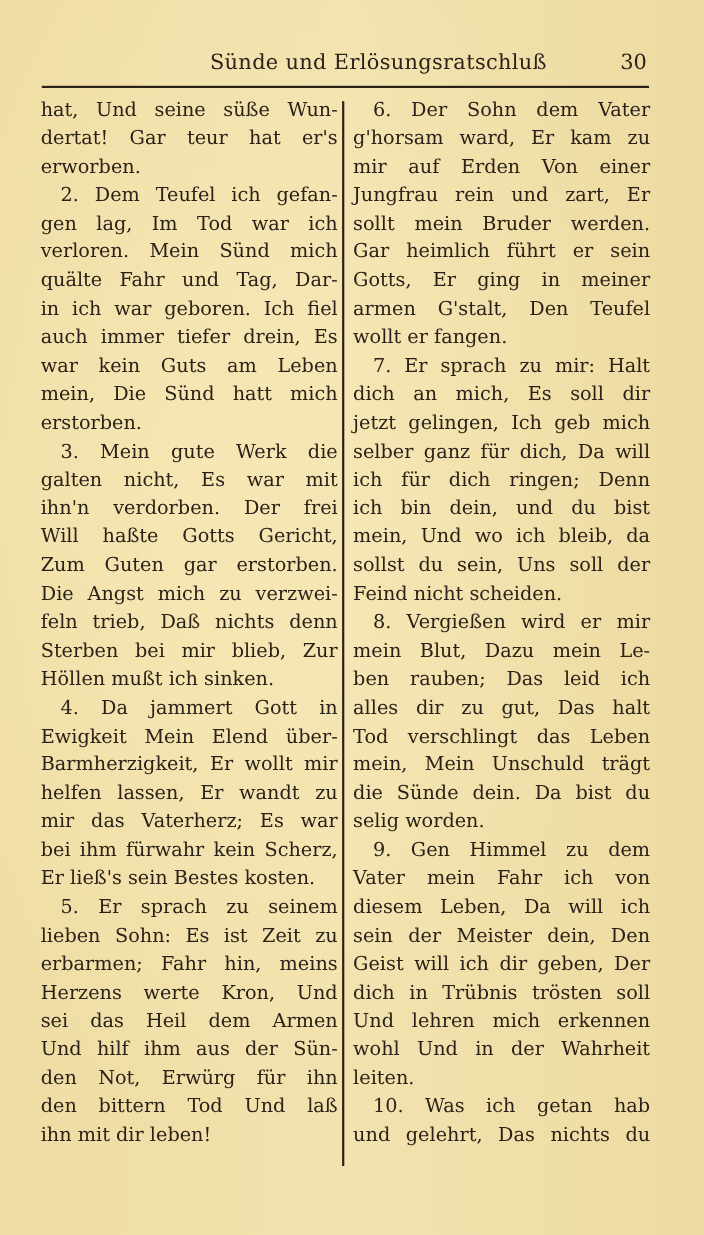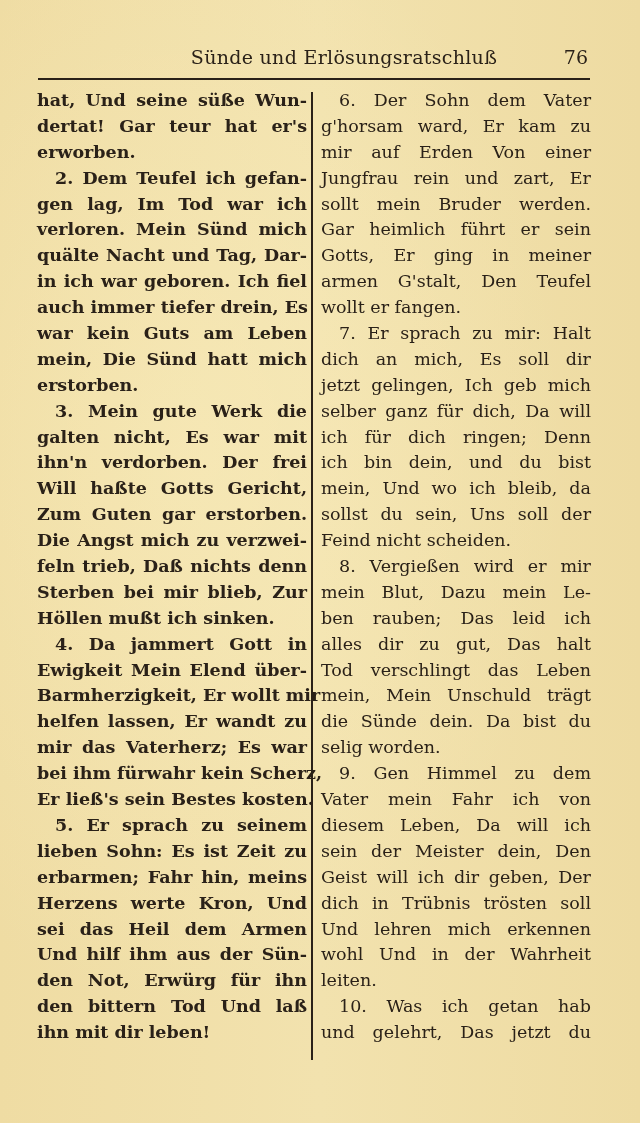--- a/index.html
+++ b/index.html
@@ -55,21 +55,21 @@
     background: #2a2118;
   }
   .column {
     position: absolute;
     top: 88px;
     width: 270px;
     font-size: 17.5px;
     line-height: 25.9px;
     text-align: justify;
   }
-  .col-left { left: 37px; font-weight: bold; }
+  .col-left { left: 37px; }
   .col-right { left: 321px; }
   .line {
     display: block;
     white-space: nowrap;
     text-align-last: justify;
     height: 25.9px;
   }
   .line.last {
     text-align-last: left;
   }
@@ -84,32 +84,32 @@
     height: 968px;
     background: #2a2118;
   }
 </style>
 </head>
 <body>
 
 <div class="page">
   <div class="running-head">
     <div class="running-title">Sünde und Erlösungsratschluß</div>
-    <div class="page-number">76</div>
+    <div class="page-number">30</div>
   </div>
   <div class="head-rule"></div>
 
   <div class="column col-left" id="col-left">
       <span class="line">hat, Und seine süße Wun-</span>
       <span class="line">dertat! Gar teur hat er's</span>
       <span class="line last">erworben.</span>
       <span class="line indent">2. Dem Teufel ich gefan-</span>
       <span class="line">gen lag, Im Tod war ich</span>
       <span class="line">verloren. Mein Sünd mich</span>
-      <span class="line">quälte Nacht und Tag, Dar-</span>
+      <span class="line">quälte Fahr und Tag, Dar-</span>
       <span class="line">in ich war geboren. Ich fiel</span>
       <span class="line">auch immer tiefer drein, Es</span>
       <span class="line">war kein Guts am Leben</span>
       <span class="line">mein, Die Sünd hatt mich</span>
       <span class="line last">erstorben.</span>
       <span class="line indent">3. Mein gute Werk die</span>
       <span class="line">galten nicht, Es war mit</span>
       <span class="line">ihn'n verdorben. Der frei</span>
       <span class="line">Will haßte Gotts Gericht,</span>
       <span class="line">Zum Guten gar erstorben.</span>
@@ -165,15 +165,15 @@
       <span class="line indent">9. Gen Himmel zu dem</span>
       <span class="line">Vater mein Fahr ich von</span>
       <span class="line">diesem Leben, Da will ich</span>
       <span class="line">sein der Meister dein, Den</span>
       <span class="line">Geist will ich dir geben, Der</span>
       <span class="line">dich in Trübnis trösten soll</span>
       <span class="line">Und lehren mich erkennen</span>
       <span class="line">wohl Und in der Wahrheit</span>
       <span class="line last">leiten.</span>
       <span class="line indent">10. Was ich getan hab</span>
-      <span class="line">und gelehrt, Das jetzt du</span>
+      <span class="line">und gelehrt, Das nichts du</span>
     </div>
 </div>
 
 </body></html>

